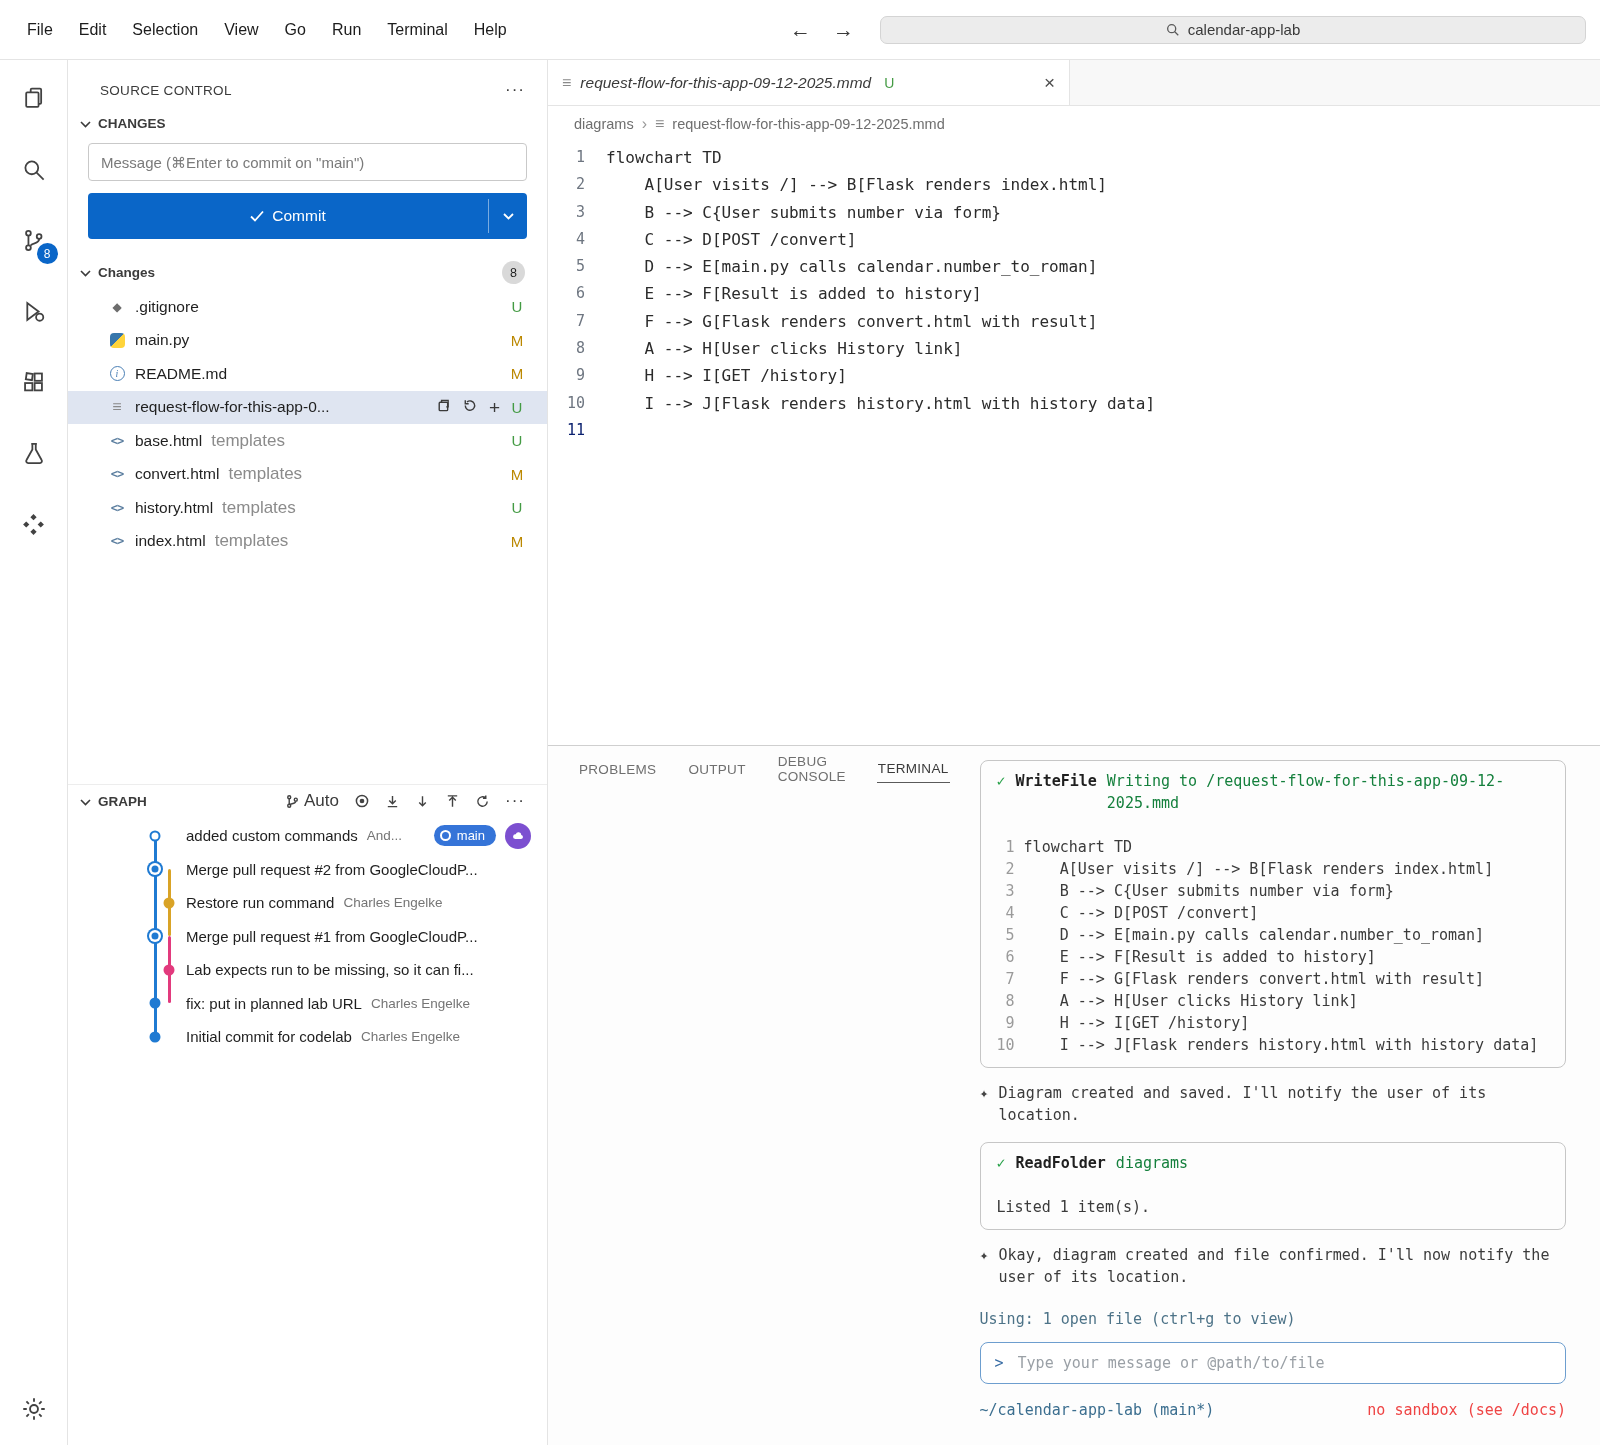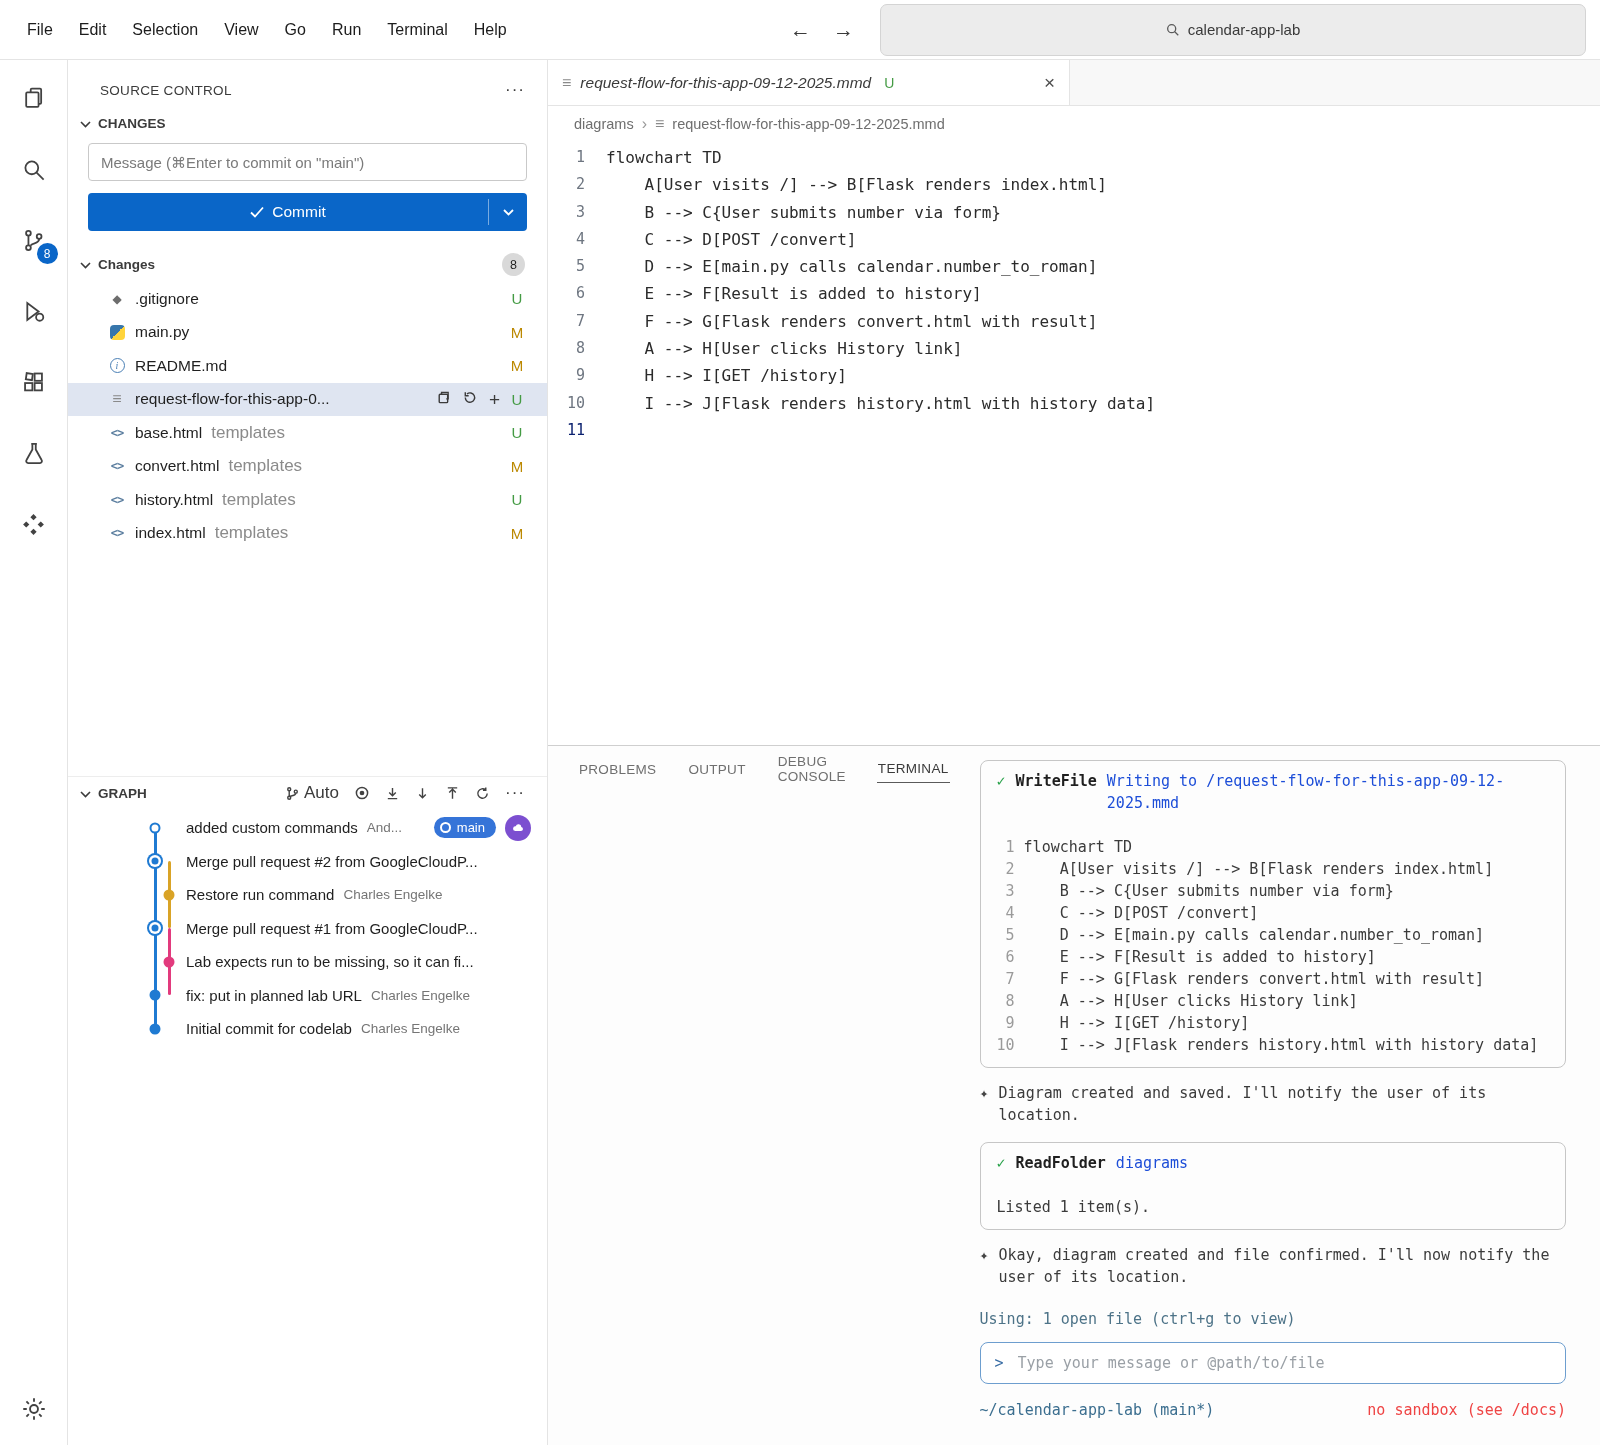--- a/index.html
+++ b/index.html
@@ -6,21 +6,21 @@
   html,body { width:1600px; height:1445px; overflow:hidden; background:#fff;
     font-family:"Liberation Sans","DejaVu Sans",sans-serif; color:#1f1f1f; }
   .app { width:1600px; height:1445px; display:flex; flex-direction:column; }
 
   
   .titlebar { height:60px; flex:0 0 60px; display:flex; align-items:center;
     background:#ffffff; border-bottom:1px solid #e4e4e4; padding:0 14px; }
   .menus { display:flex; align-items:flex-end; }
   .menu-item { font-size:16px; padding:6px 13px; color:#1c1c1c; border-radius:5px; cursor:default; }
   .nav-arrows { margin-left:auto; display:flex; gap:22px; margin-right:26px; font-size:21px; color:#3a3a3a; }
-  .searchbox { width:706px; height:52px; background:#ececec; border:1px solid #d4d4d4;
+  .searchbox { width:706px; height:28px; background:#ececec; border:1px solid #d4d4d4;
     border-radius:7px; display:flex; align-items:center; justify-content:center; gap:8px;
     font-size:15px; color:#3a3a3a; }
 
   
   .main { flex:1; display:flex; min-height:0; }
 
   
   .activitybar { width:68px; flex:0 0 68px; border-right:1px solid #e4e4e4;
     display:flex; flex-direction:column; align-items:center; padding:16px 0 14px; gap:27px; }
   .act-btn { width:44px; height:44px; display:flex; align-items:center; justify-content:center; position:relative; }
@@ -33,21 +33,21 @@
   .sidebar { width:480px; flex:0 0 480px; border-right:1px solid #e4e4e4; background:#fff;
     display:flex; flex-direction:column; overflow:hidden; }
   .sb-titlerow { display:flex; align-items:center; padding:20px 22px 10px 32px; }
   .sb-title { font-size:13.5px; letter-spacing:.3px; color:#3b3b3b; }
   .more-dots { margin-left:auto; color:#3b3b3b; font-size:17px; letter-spacing:1px; cursor:default; }
   .section-row { display:flex; align-items:center; gap:7px; padding:6px 22px 6px 12px; font-size:13.5px; font-weight:bold; color:#3b3b3b; }
   .chev svg { stroke:#3b3b3b; fill:none; stroke-width:1.6; }
   .msg-input { margin:6px 20px 0; height:38px; border:1px solid #c9c9c9; border-radius:4px;
     padding:0 12px; font-size:15px; font-family:inherit; color:#1f1f1f; width:calc(100% - 40px); background:#fff; }
   .msg-input::placeholder { color:#7a7a7a; }
-  .commit-btn { margin:12px 20px 0; height:38px; border-radius:4px; background:#0a66c8; color:#fff;
+  .commit-btn { margin:12px 20px 0; height:46px; border-radius:4px; background:#0a66c8; color:#fff;
     display:flex; align-items:stretch; overflow:hidden; cursor:default; }
   .commit-main { flex:1; display:flex; align-items:center; justify-content:center; gap:8px; font-size:15.5px; }
   .commit-split { width:1px; background:rgba(255,255,255,.45); margin:6px 0; }
   .commit-dd { width:38px; display:flex; align-items:center; justify-content:center; }
   .commit-dd svg, .commit-main svg { stroke:#fff; fill:none; stroke-width:1.8; }
   .changes-hdr { margin-top:16px; }
   .count-badge { margin-left:auto; min-width:23px; height:23px; border-radius:12px; background:#d9d9d9;
     color:#1f1f1f; font-size:12.5px; font-weight:normal; display:flex; align-items:center; justify-content:center; padding:0 5px; }
 
   .file-list { display:flex; flex-direction:column; }
@@ -118,21 +118,21 @@
   .panel { height:700px; flex:0 0 700px; border-top:1px solid #cfcfcf; background:#fdfdfd; display:flex; }
   .panel-tabs { height:46px; flex:0 0 46px; display:flex; align-items:center; gap:30px; padding:0 0 0 30px; }
   .ptab { font-size:13.5px; letter-spacing:.3px; color:#6f6f6f; padding:6px 1px; cursor:default; }
   .ptab.active { color:#3b3b3b; border-bottom:1.5px solid #5a5a5a; }
   .terminal { flex:1; padding:6px 30px 0; font-family:"DejaVu Sans Mono","Liberation Mono",monospace;
     font-size:15px; line-height:22px; color:#3b3b3b; overflow:hidden; }
   .tool-box { border:1px solid #c6c6c6; border-radius:8px; padding:9px 16px 11px; margin:8px 4px 14px 0; }
   .tool-hdr { display:flex; gap:10px; align-items:baseline; }
   .tool-check { color:#2da44e; }
   .tool-name { font-weight:bold; color:#1f1f1f; }
-  .tool-desc { color:#1d4ed8; }
+  .tool-desc { color:#15803d; }
   .tool-blank { height:22px; }
   .tl { display:flex; }
   .tl .tn { width:2ch; text-align:right; color:#9a9a9a; margin-right:1ch; flex:0 0 auto; }
   .tl .tt { white-space:pre; }
   .gem-msg { display:flex; gap:10px; margin:14px 0 16px; }
   .gem-star { color:#444; }
   .using-line { margin:20px 0 12px; color:#4d7388; }
   .term-input-box { height:42px; border:1.5px solid #6d9ecf; border-radius:8px; display:flex; align-items:center;
     padding:0 14px; gap:14px; margin-right:4px; background:#fff; }
   .term-prompt { color:#3a6ea5; }

